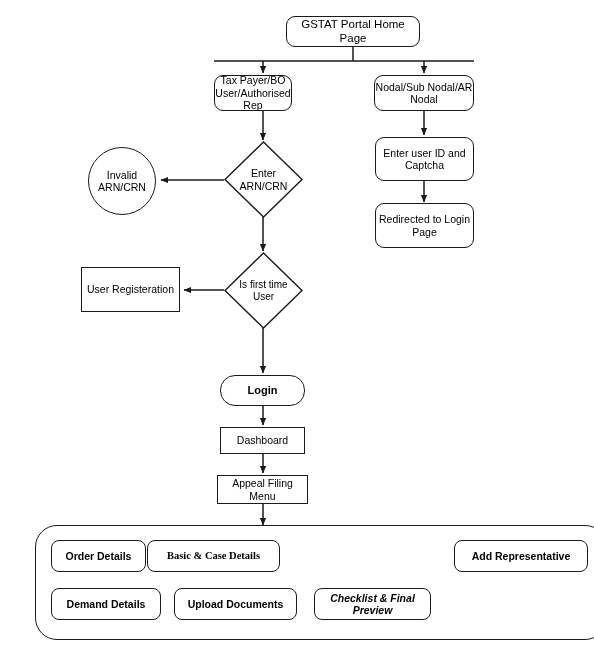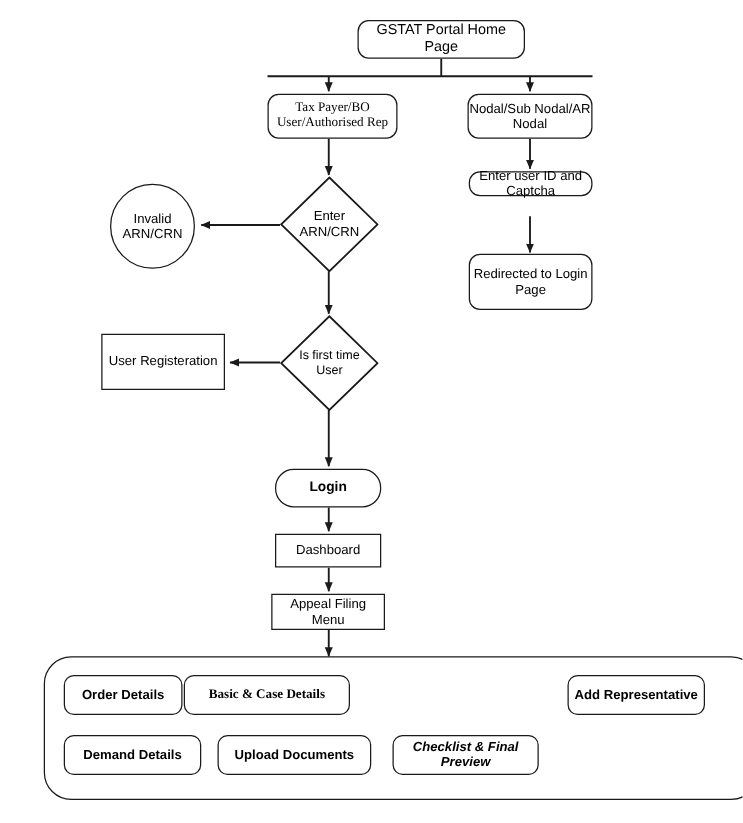--- a/index.html
+++ b/index.html
@@ -141,27 +141,27 @@
       <path d="M239,504 L239,525" marker-end="url(#arrow)"></path>
 
       <path d="M400,111 L400,135" marker-end="url(#arrow)"></path>
 
       <path d="M400,173 L400,202" marker-end="url(#arrow)"></path>
     </g>
   </svg>
 
   <div class="node rounded" style="left:262px; top:16px; width:134px; height:31px; font-size:11.5px;">GSTAT Portal Home Page</div>
 
-  <div class="node rounded" style="left:190px; top:75px; width:104px; height:36px; font-size:10.5px;font-family:Liberation Serif, serif;">Tax Payer/BO
+  <div class="node rounded" style="left:190px; top:75px; width:78px; height:36px; font-size:10.5px;">Tax Payer/BO
 User/Authorised Rep</div>
 
   <div class="node rounded" style="left:350px; top:75px; width:100px; height:36px; font-size:10.5px;">Nodal/Sub Nodal/AR
 Nodal</div>
 
-  <div class="node rounded" style="left:351px; top:137px; width:99px; height:20px; font-size:10.5px;">Enter user ID and
+  <div class="node rounded" style="left:351px; top:137px; width:99px; height:44px; font-size:10.5px;">Enter user ID and
 Captcha</div>
 
   <div class="node rounded" style="left:351px; top:203px; width:99px; height:45px; font-size:10.5px;">Redirected to Login
 Page</div>
 
   <div class="diamond-wrap" style="left:200px; top:141px; width:79px; height:77px;">
     <svg class="diamond-shape" viewBox="0 0 79 77" xmlns="http://www.w3.org/2000/svg">
       <polygon points="39.5,1 78,38.5 39.5,76 1,38.5" fill="#ffffff" stroke="#1a1a1a" stroke-width="1.4"></polygon>
     </svg>
     <div class="diamond-label" style="font-size:10.5px;">Enter
@@ -187,21 +187,21 @@
 
   <div class="node sharp" style="left:193px; top:475px; width:91px; height:29px; font-size:10.5px;">Appeal Filing Menu</div>
 
   <div class="group-box" style="left:11px; top:525px; width:572px; height:115px;"></div>
 
   <div class="chip" style="left:27px; top:540px; width:95px; height:32px; font-size:10.5px;">Order Details</div>
 
   <div class="chip" style="left:123px; top:540px; width:133px; height:32px; font-size:10.5px;font-family:Liberation Serif, serif;">Basic &amp; Case Details</div>
 
 
-  <div class="chip" style="left:430px; top:540px; width:110px; height:32px; font-size:10.5px;">Add Representative</div>
+  <div class="chip" style="left:430px; top:540px; width:134px; height:32px; font-size:10.5px;">Add Representative</div>
 
   <div class="chip" style="left:27px; top:588px; width:110px; height:32px; font-size:10.5px;">Demand Details</div>
 
   <div class="chip" style="left:150px; top:588px; width:123px; height:32px; font-size:10.5px;">Upload Documents</div>
 
   <div class="chip" style="left:290px; top:588px; width:117px; height:32px; font-size:10.5px;font-style:italic;">Checklist &amp; Final
 Preview</div>
 
 </div>
 

